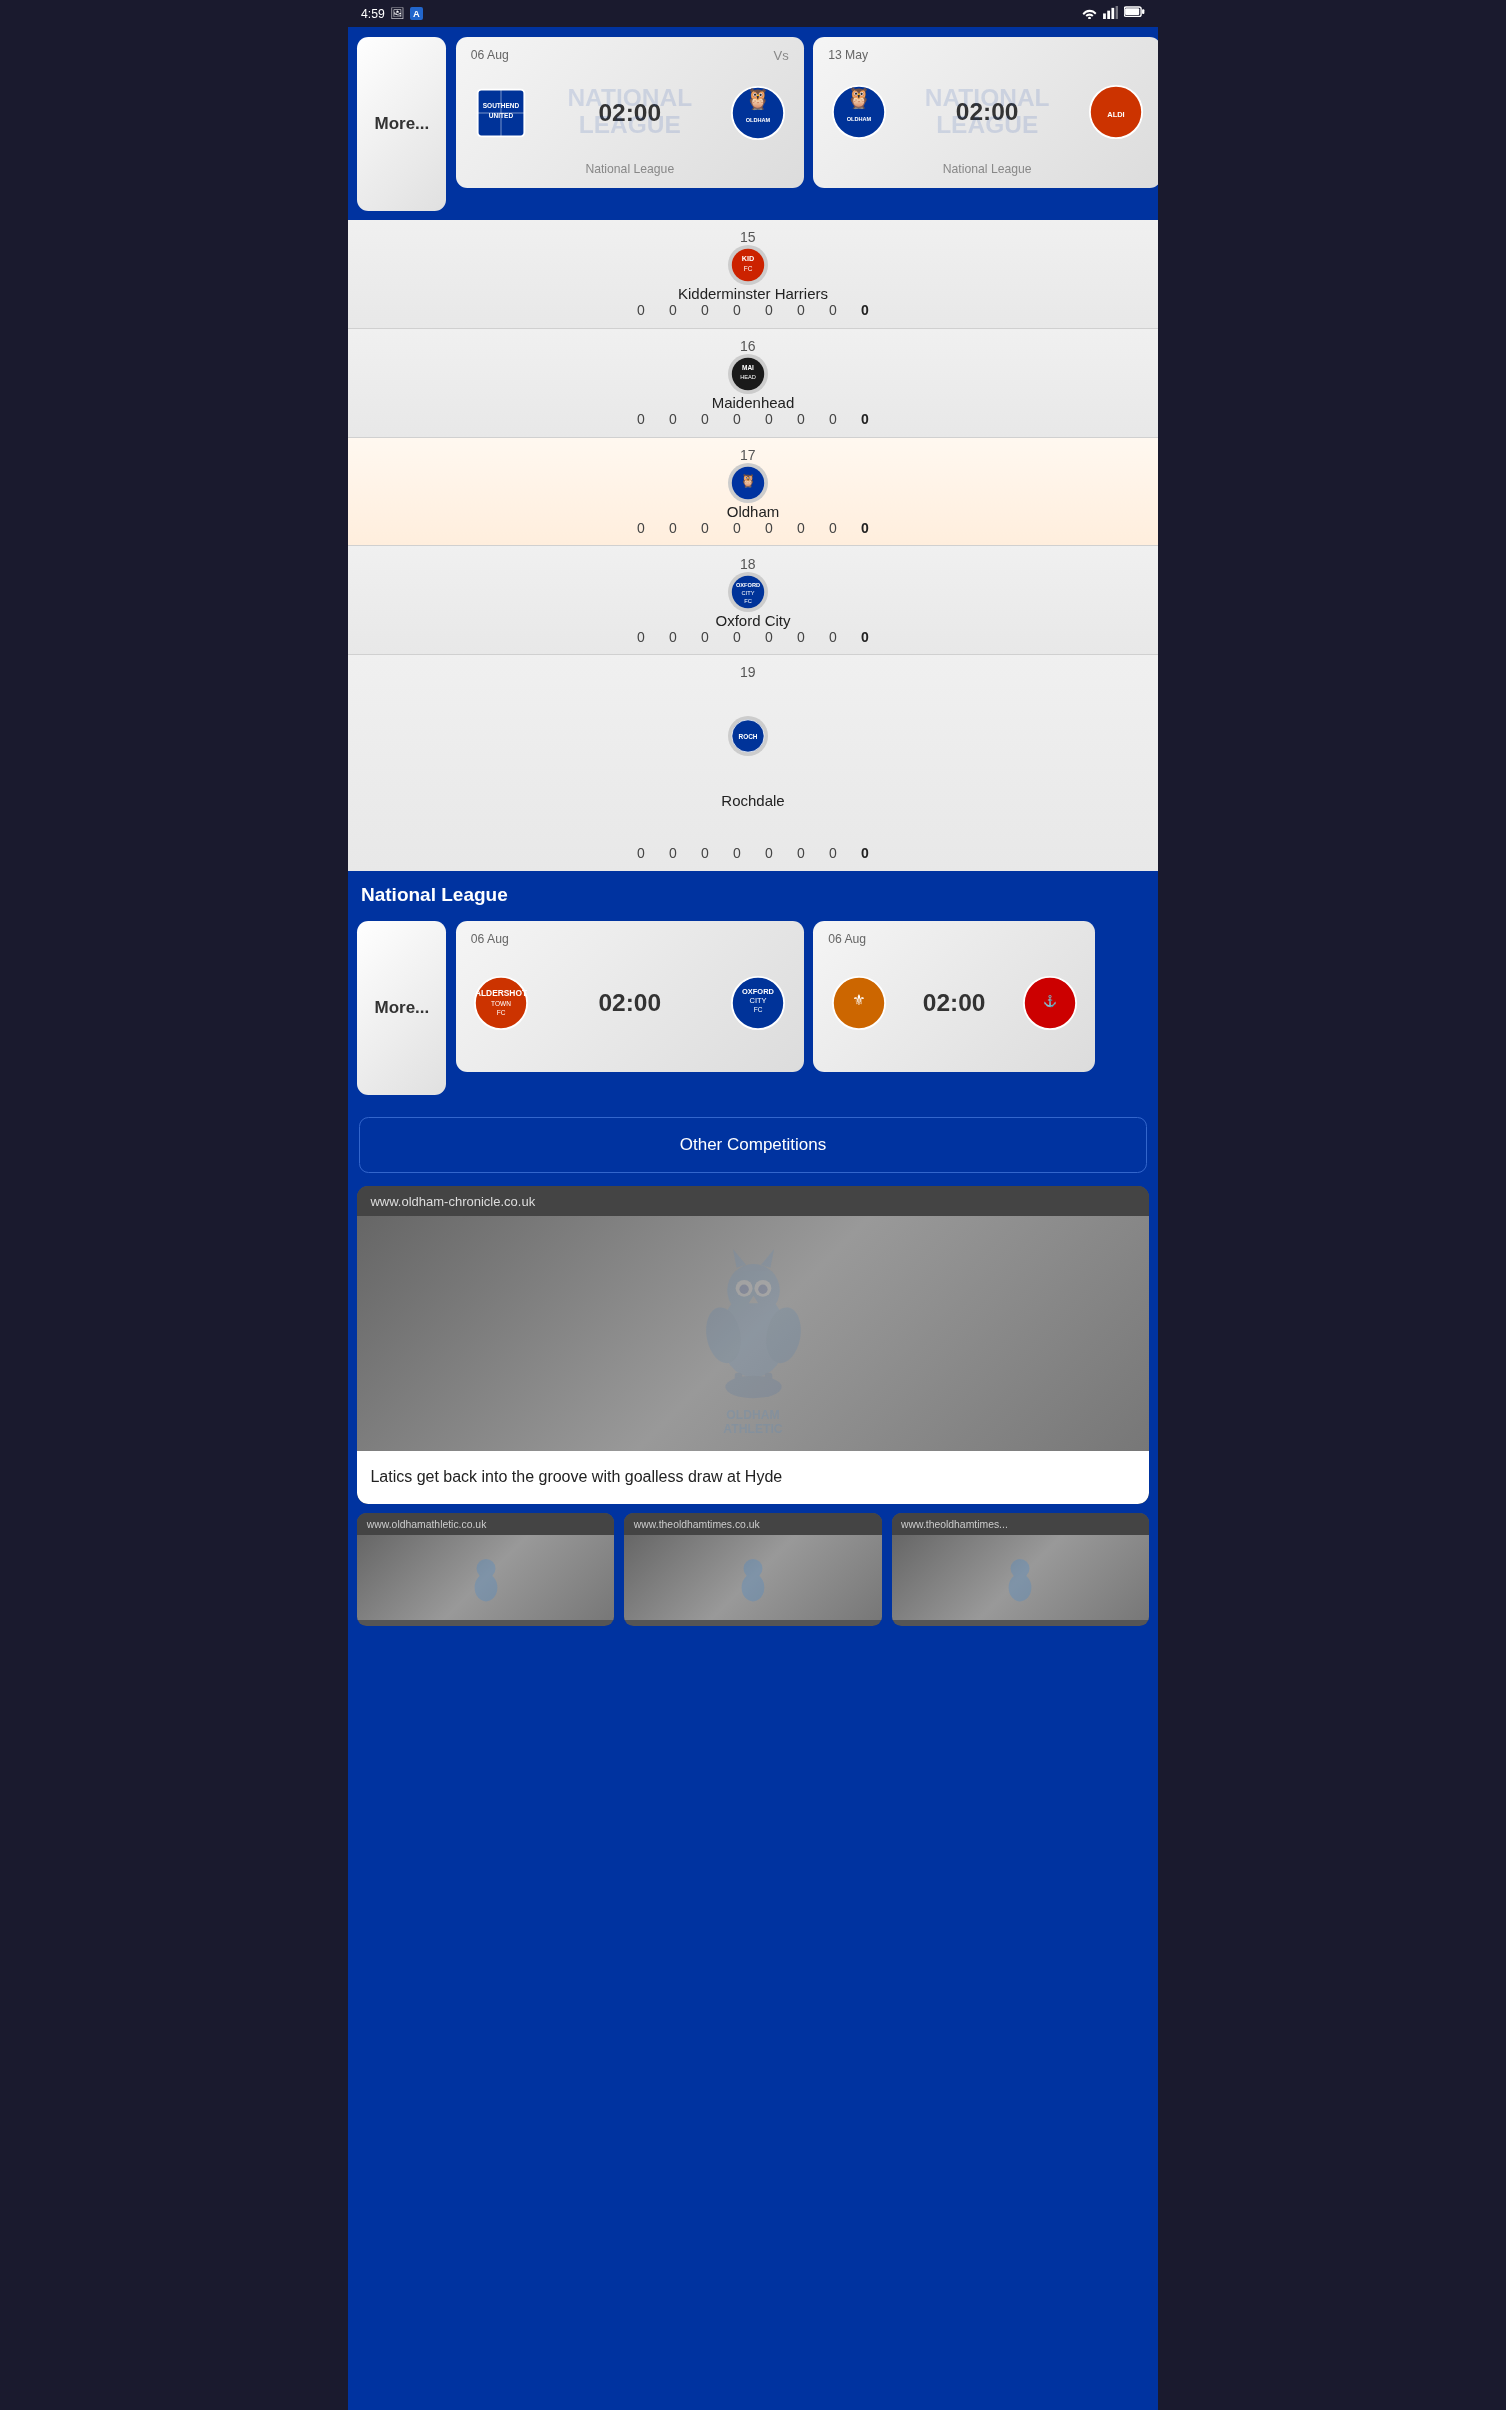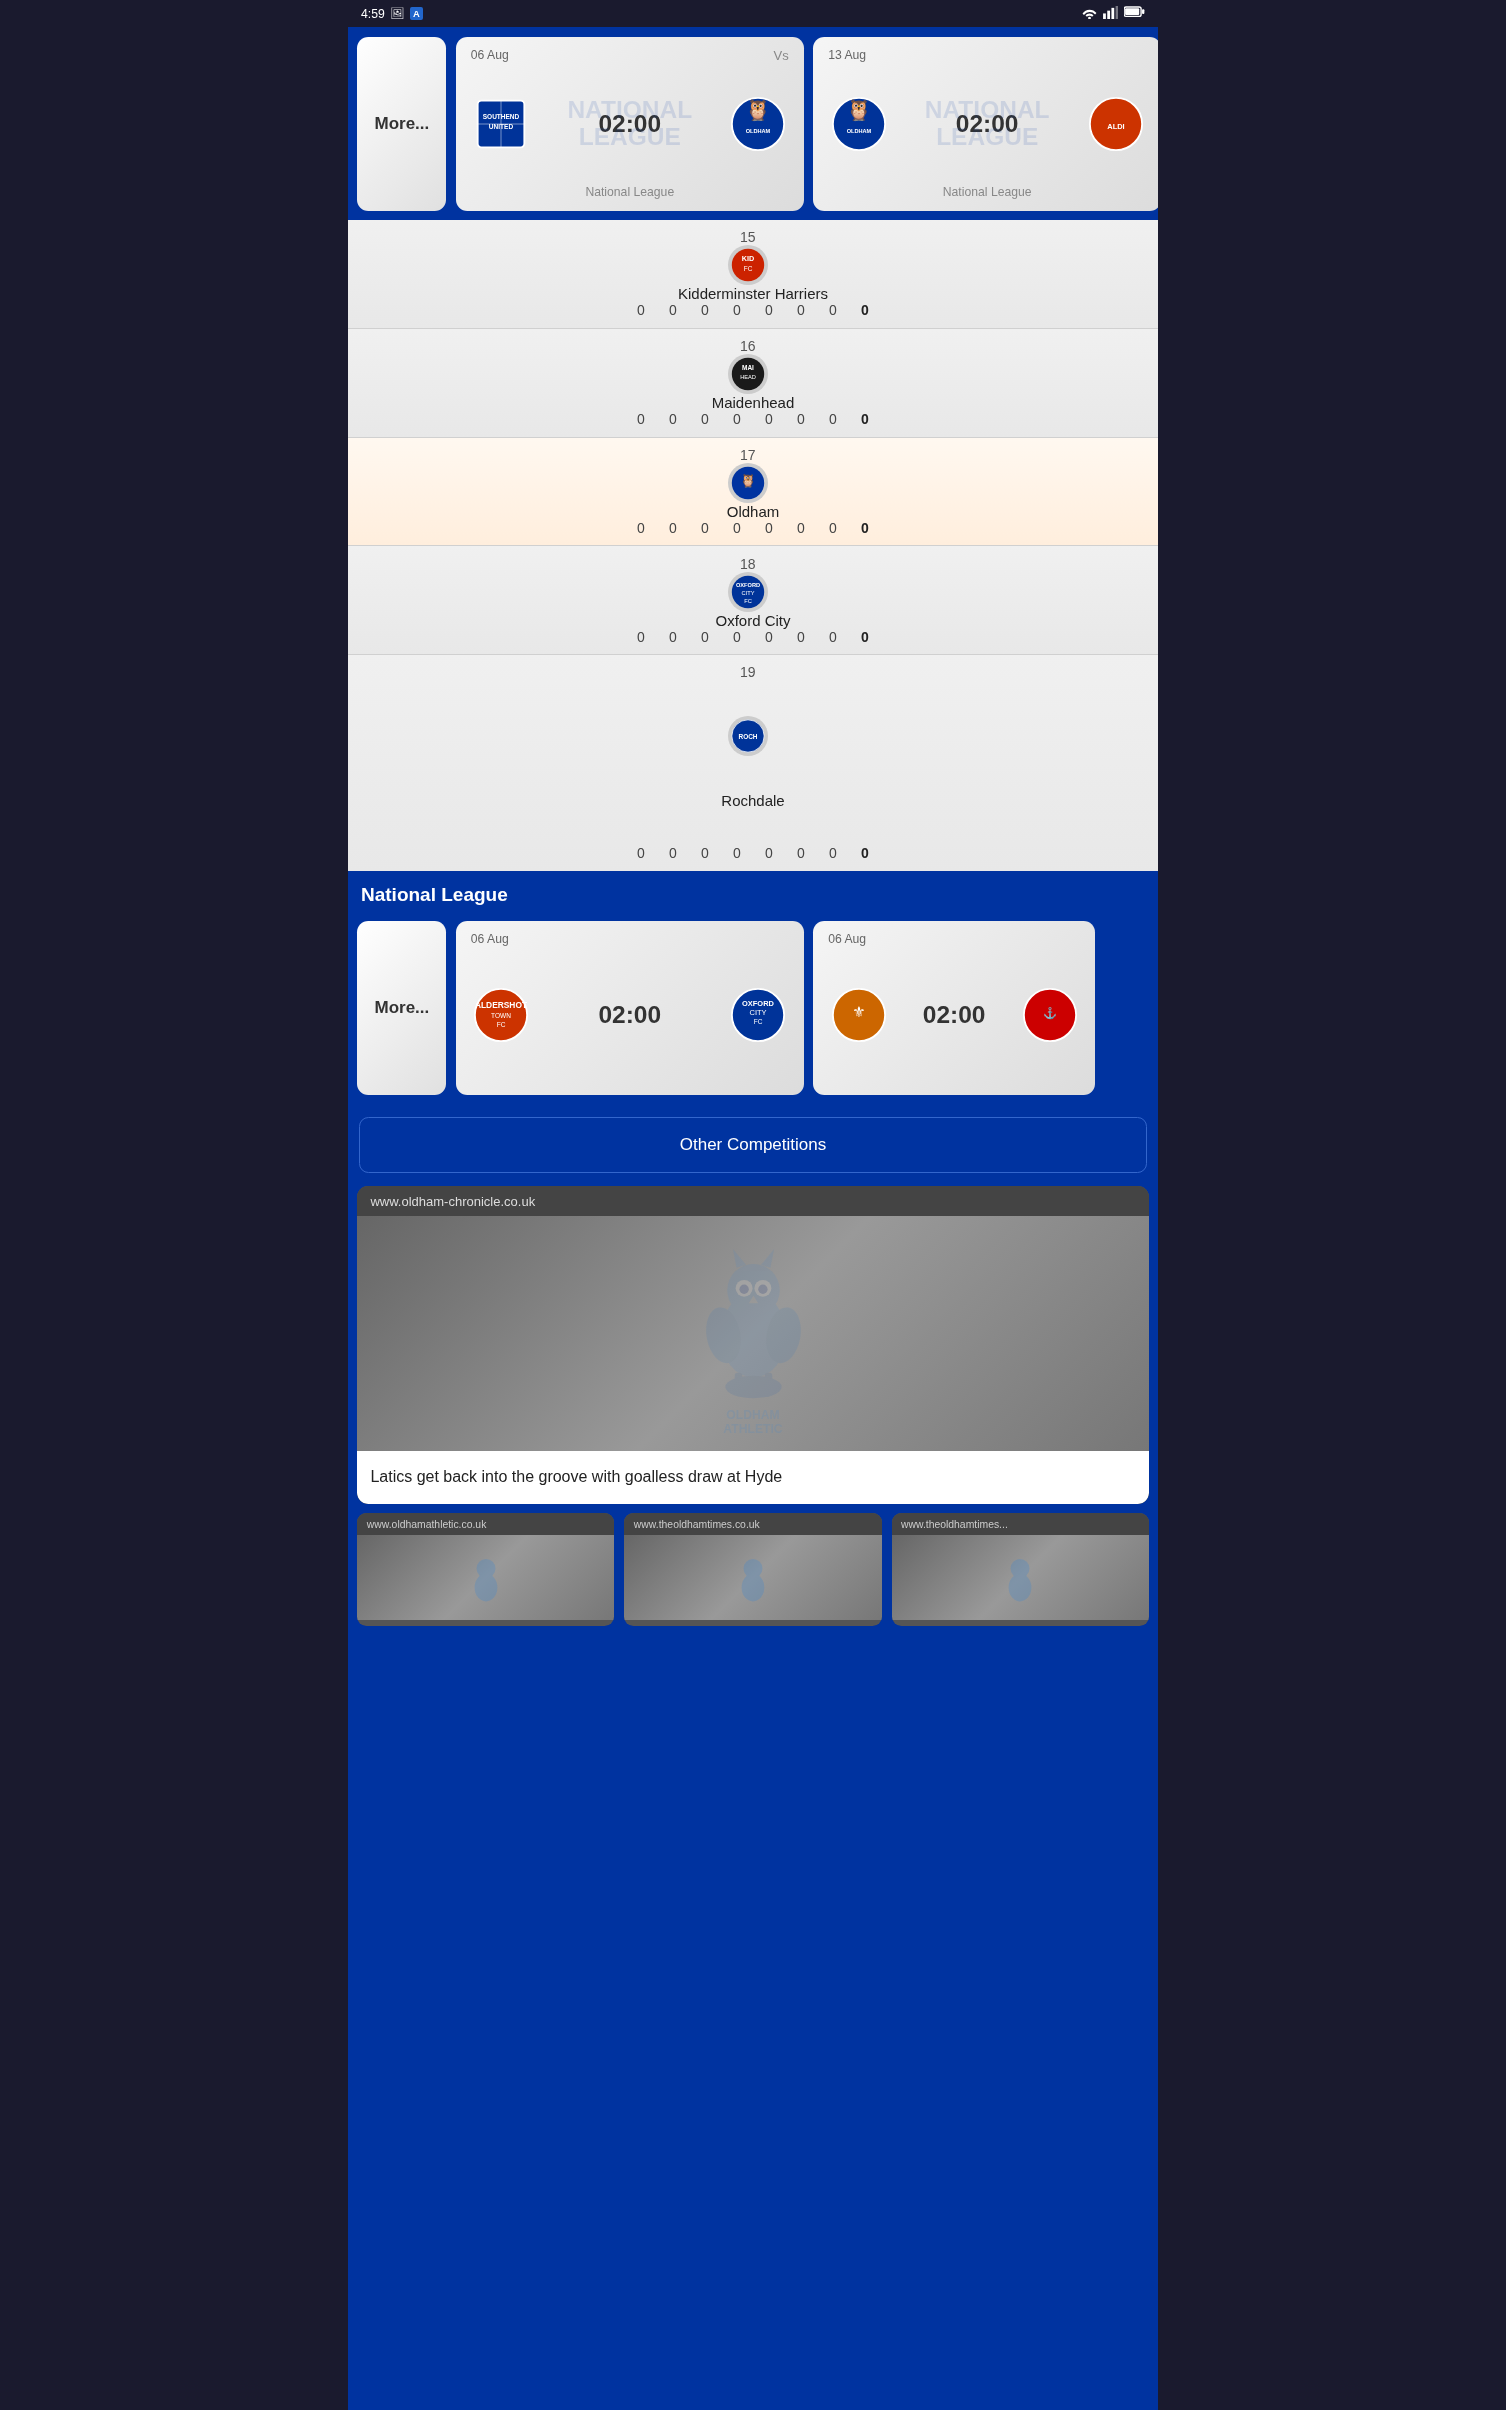--- a/index.html
+++ b/index.html
@@ -54,21 +54,21 @@
       justify-content: center;
       font-size: 17px;
       font-weight: bold;
       color: #333;
       cursor: pointer;
       flex-shrink: 0;
     }
 
     .fixture-card {
       min-width: 348px;
-      height: 174px;
+      height: 151px;
       background: linear-gradient(135deg, #f5f5f5 0%, #dcdcdc 100%);
       border-radius: 11.3px;
       padding: 11.3px 15px;
       display: flex;
       flex-direction: column;
       justify-content: space-between;
       flex-shrink: 0;
       position: relative;
       overflow: hidden;
     }
@@ -353,21 +353,21 @@
             <text x="30" y="22" text-anchor="middle" font-size="22" fill="#fff">🦉</text>
             <text x="30" y="40" text-anchor="middle" fill="#fff" font-size="6" font-weight="bold">OLDHAM</text>
           </svg>
         </div>
       </div>
       <div class="fixture-card-footer">National League</div>
     </div>
 
     <div class="fixture-card">
       <div class="fixture-card-header">
-        <span>13 Aug</span>
+        <span>13 May</span>
       </div>
       <div class="watermark">NATIONAL<br>LEAGUE</div>
       <div class="fixture-card-teams">
         <div class="team-logo">
           <svg viewBox="0 0 60 60" width="56" height="56">
             <circle cx="30" cy="30" r="28" fill="#003399" stroke="#fff" stroke-width="2"></circle>
             <text x="30" y="22" text-anchor="middle" font-size="22" fill="#fff">🦉</text>
             <text x="30" y="40" text-anchor="middle" fill="#fff" font-size="6" font-weight="bold">OLDHAM</text>
           </svg>
         </div>

